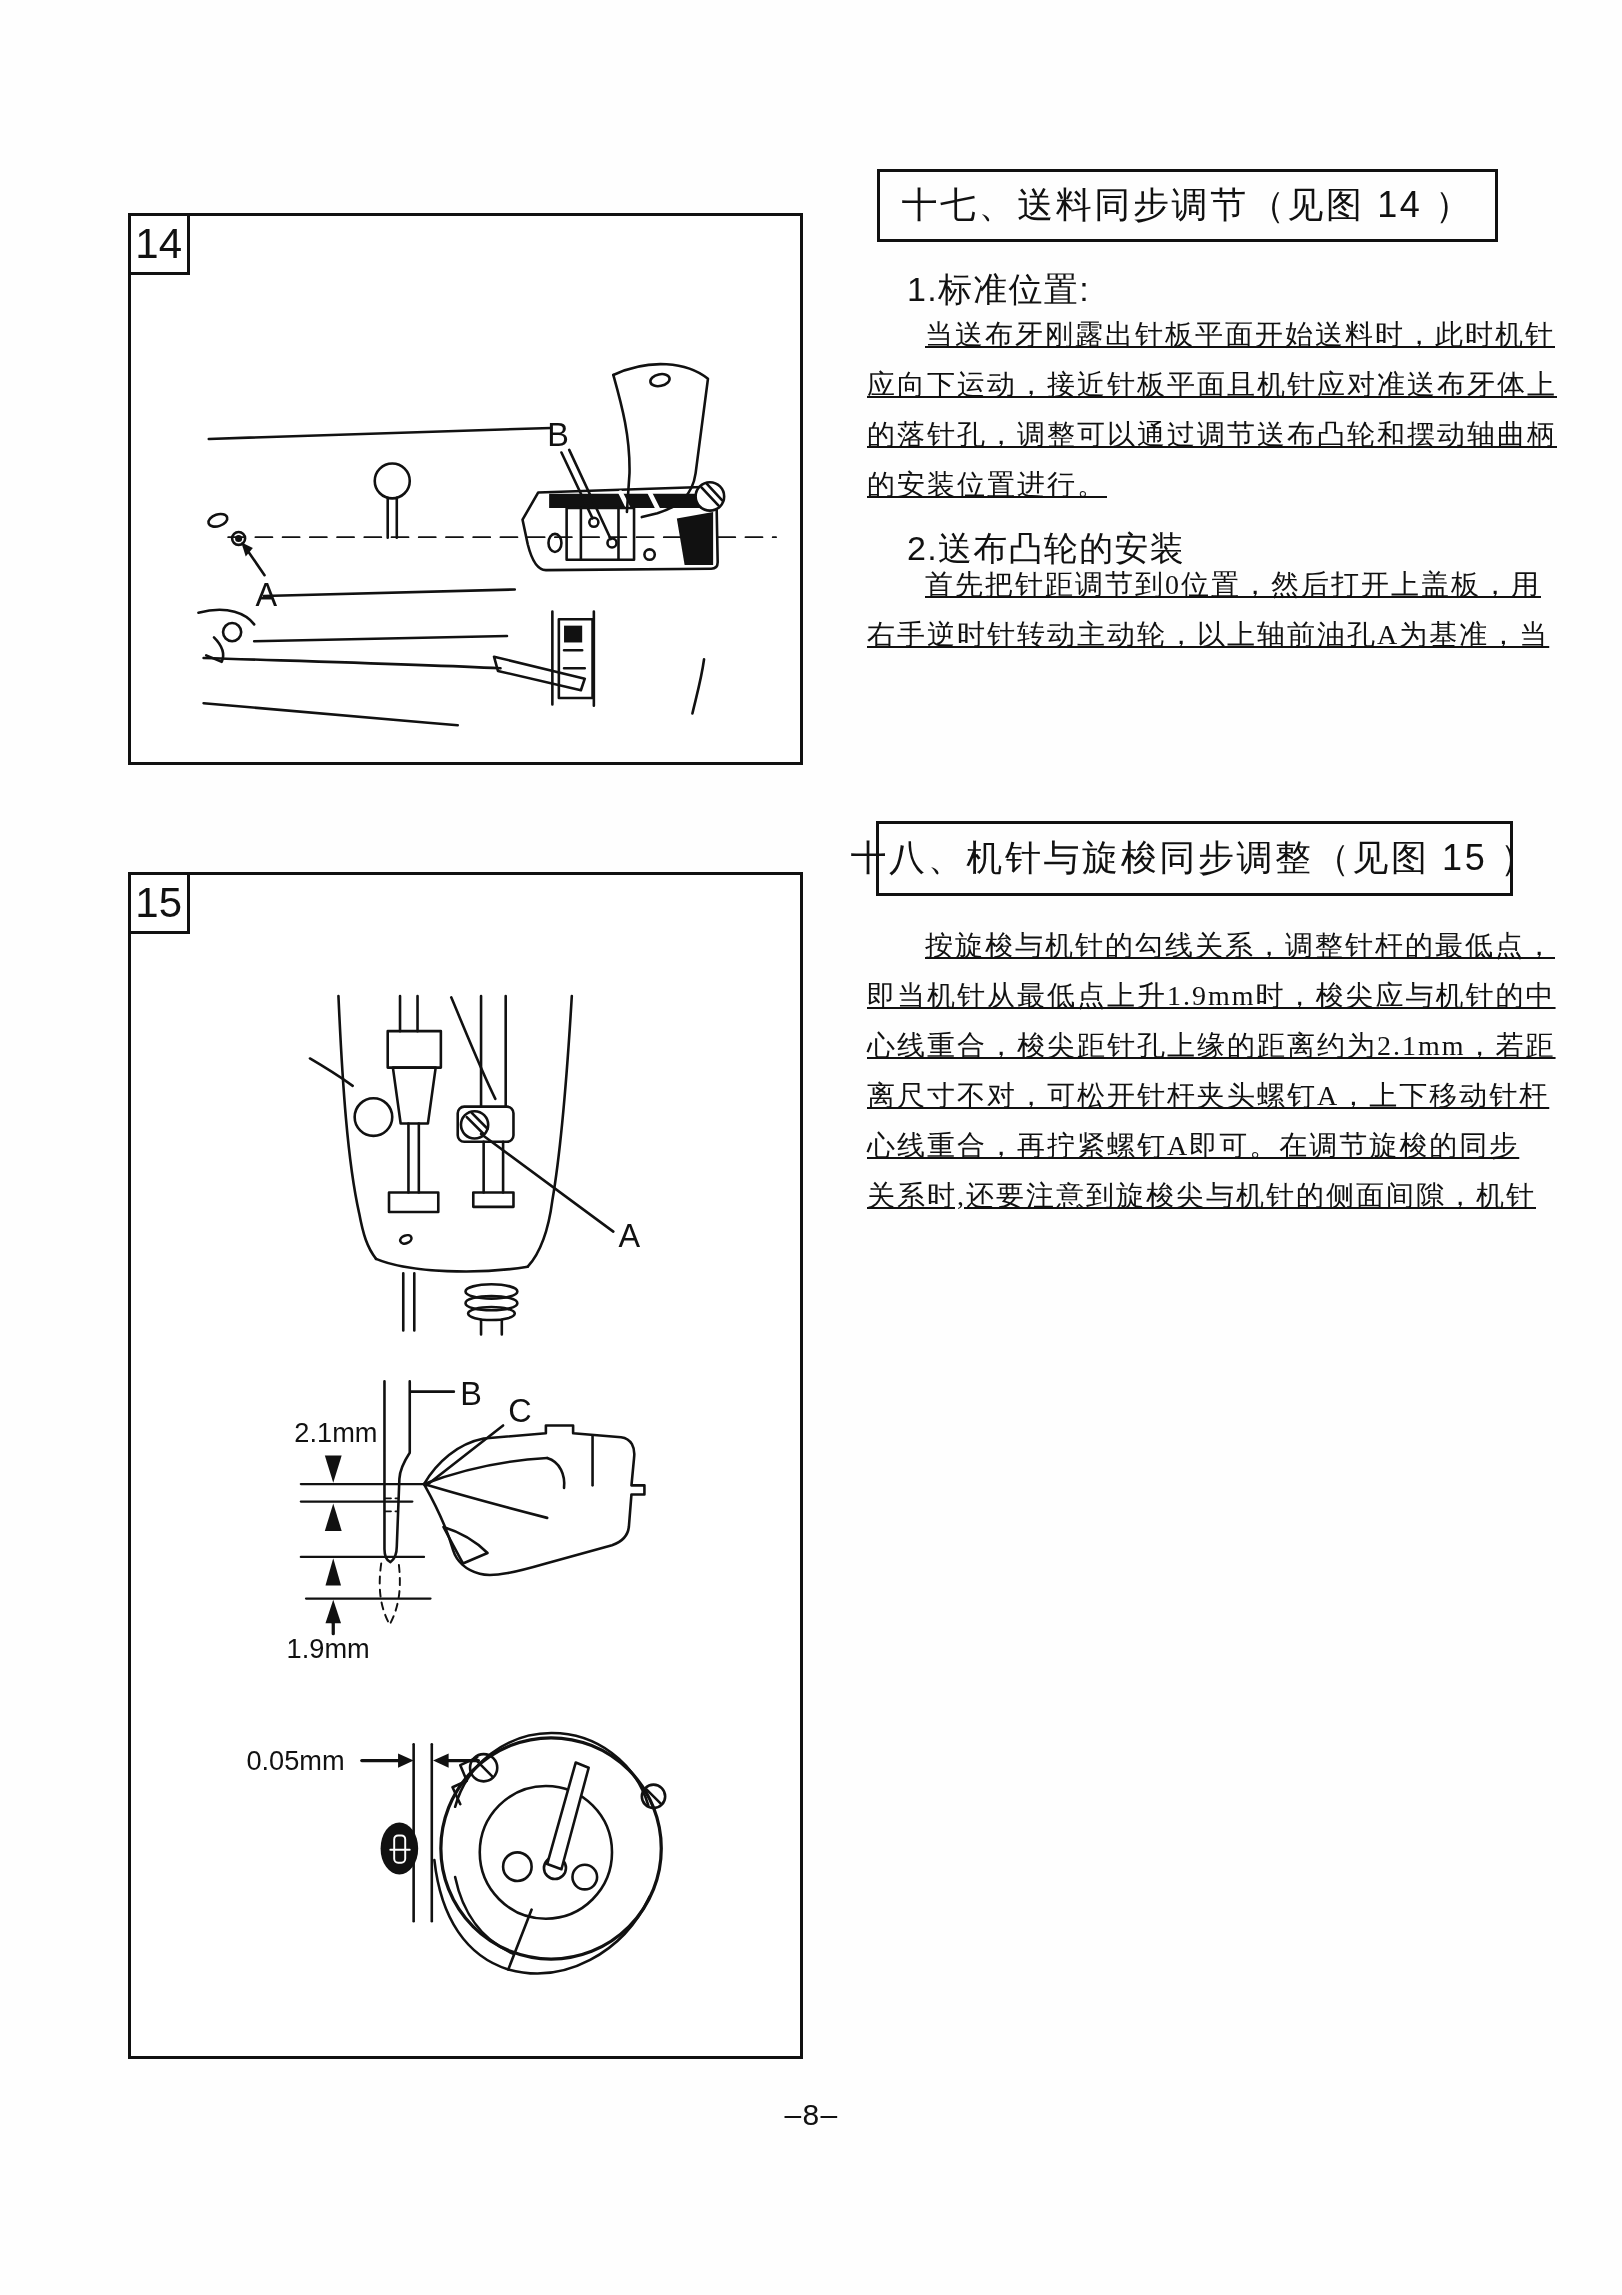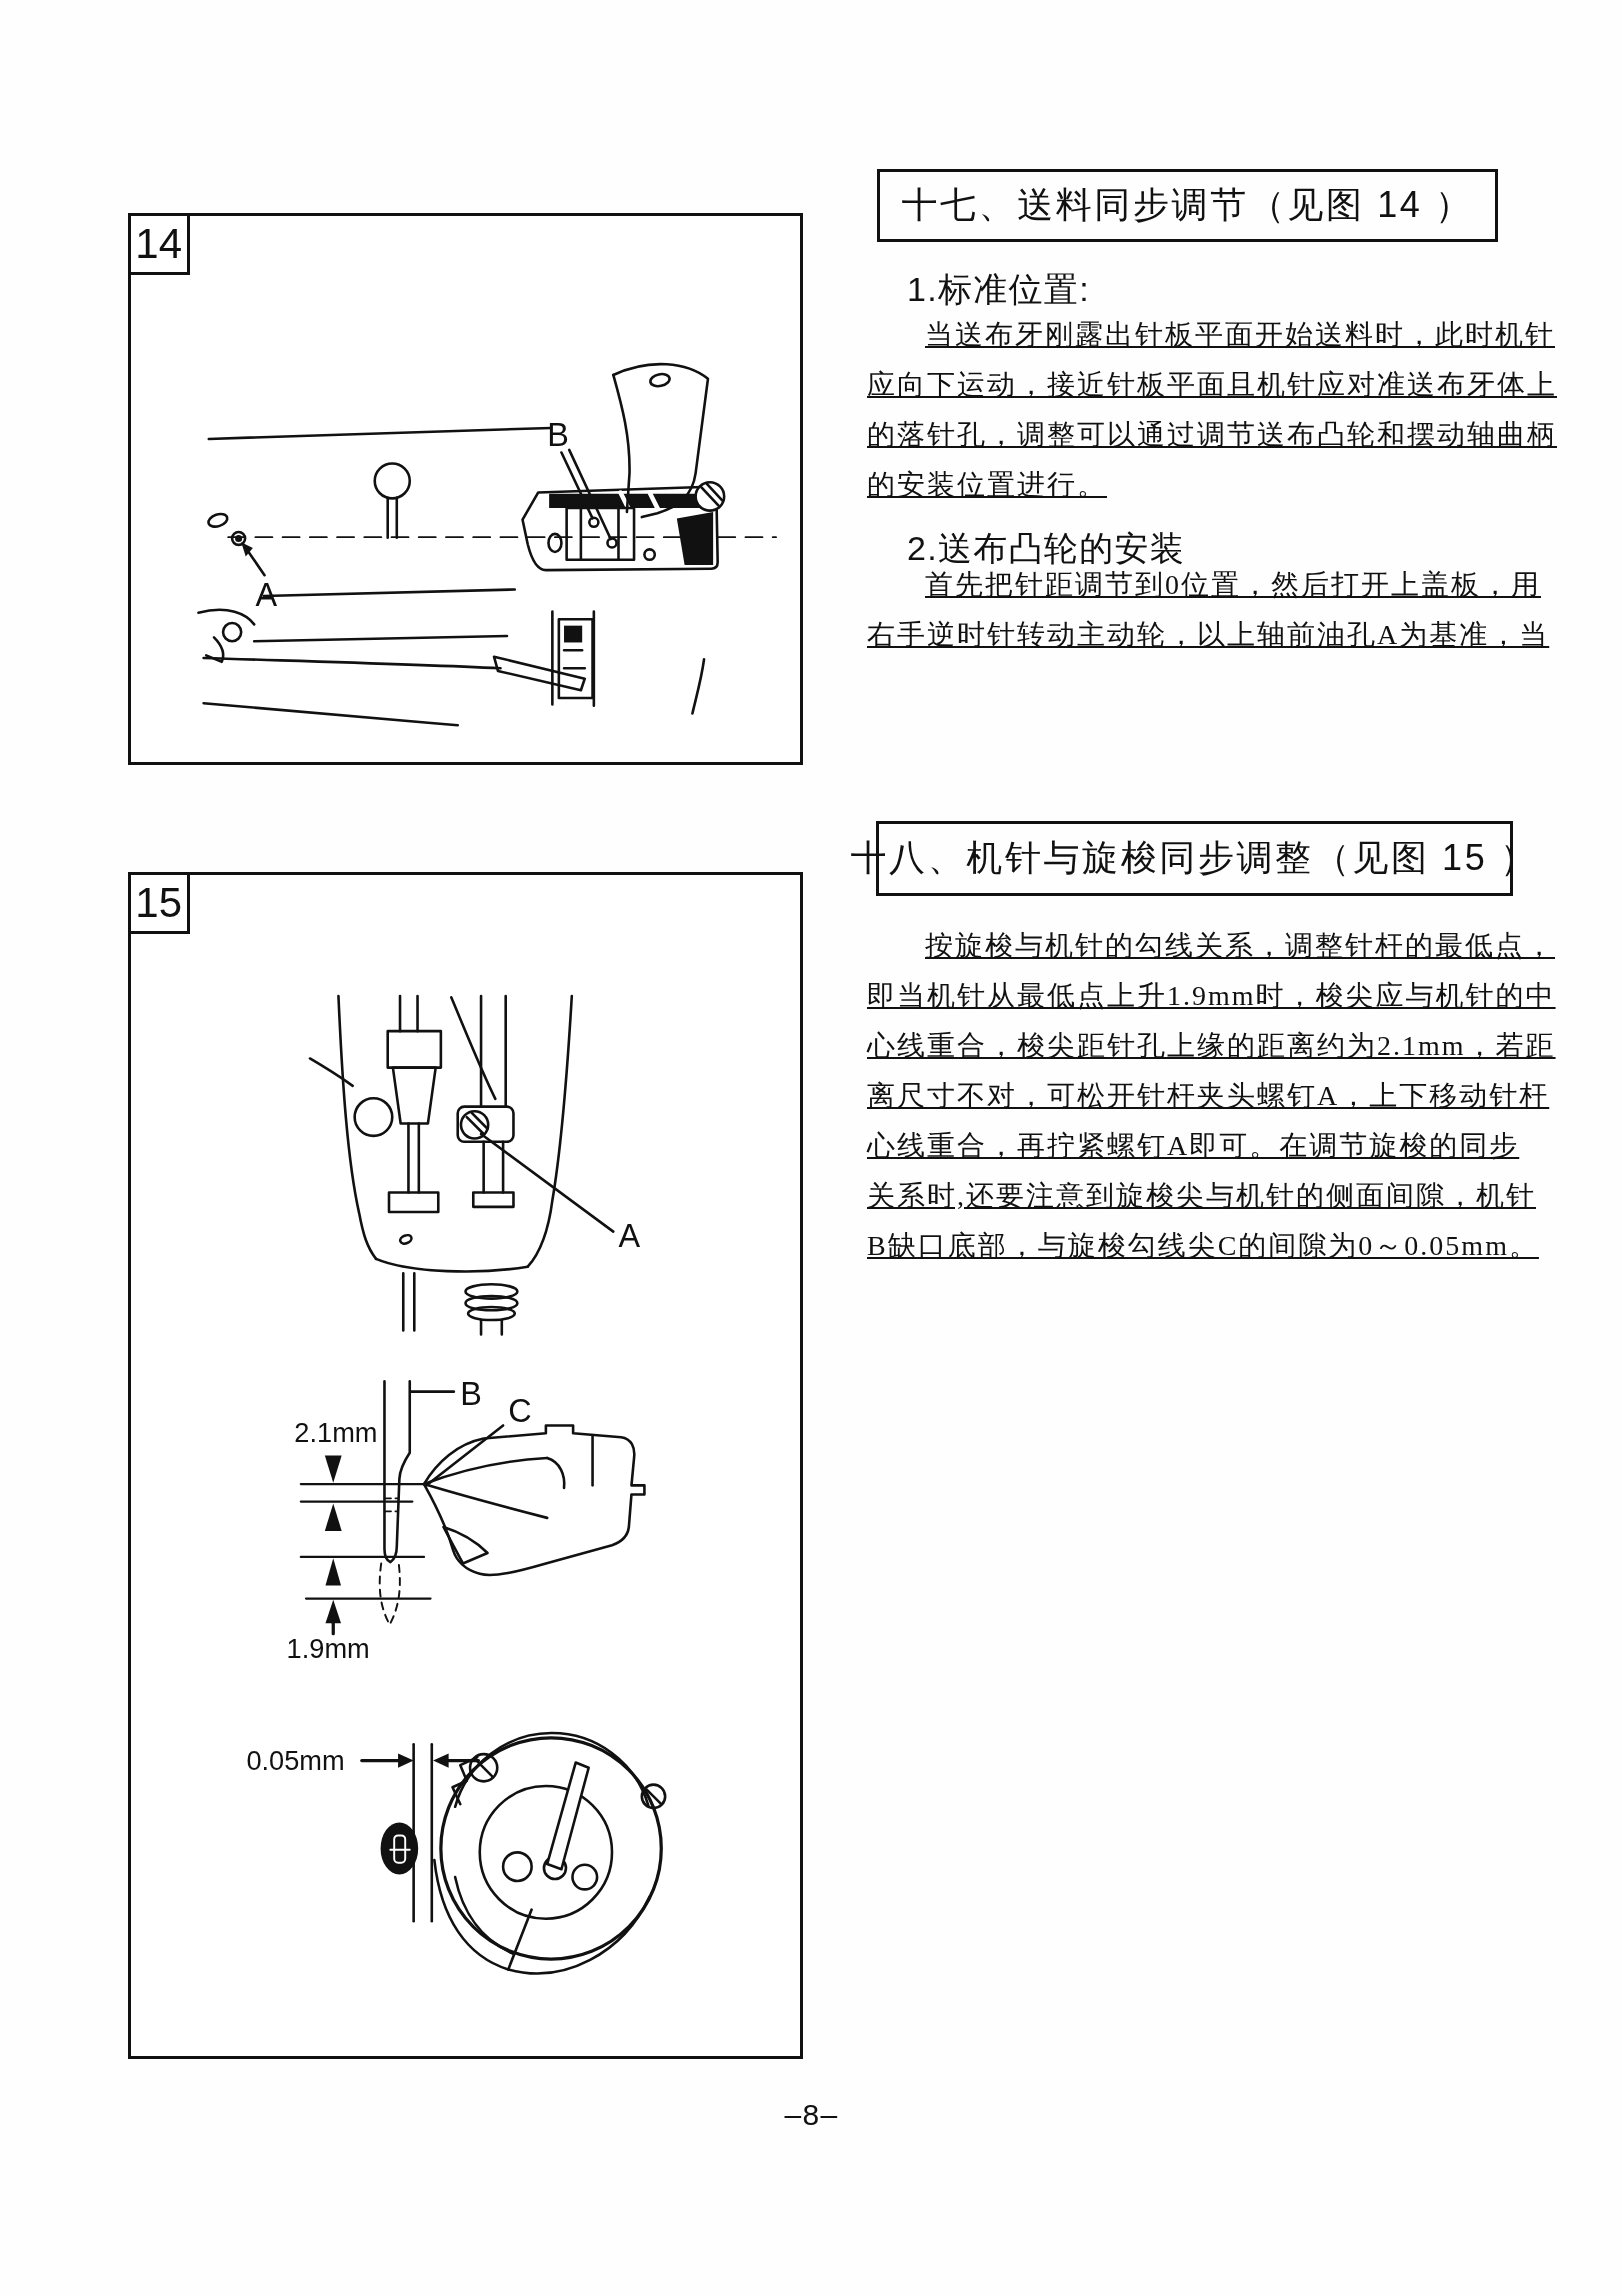--- a/index.html
+++ b/index.html
@@ -199,19 +199,18 @@
   <div class="titlebox" id="title18">
     <span>十八、机针与旋梭同步调整（见图 15 ）</span>
   </div>
   <div class="para" id="para18">
     <div class="line indent">按旋梭与机针的勾线关系，调整针杆的最低点，</div>
     <div class="line">即当机针从最低点上升1.9mm时，梭尖应与机针的中</div>
     <div class="line">心线重合，梭尖距针孔上缘的距离约为2.1mm，若距</div>
     <div class="line">离尺寸不对，可松开针杆夹头螺钉A，上下移动针杆</div>
     <div class="line">心线重合，再拧紧螺钉A即可。在调节旋梭的同步</div>
     <div class="line">关系时,还要注意到旋梭尖与机针的侧面间隙，机针</div>
-    <div class="line">B缺口底部，与旋梭勾线尖C的间隙为0～0.05mm。</div>
   </div>
 
   <div class="pageno">–8–</div>
 
 </div>
 
 
 </body></html>

